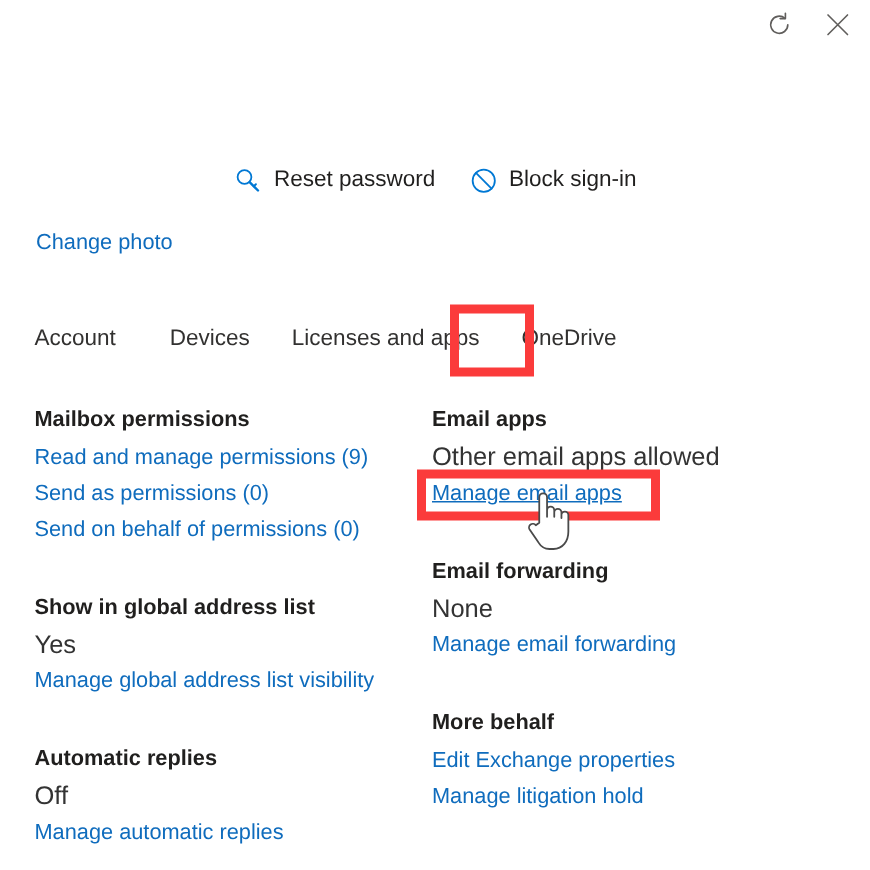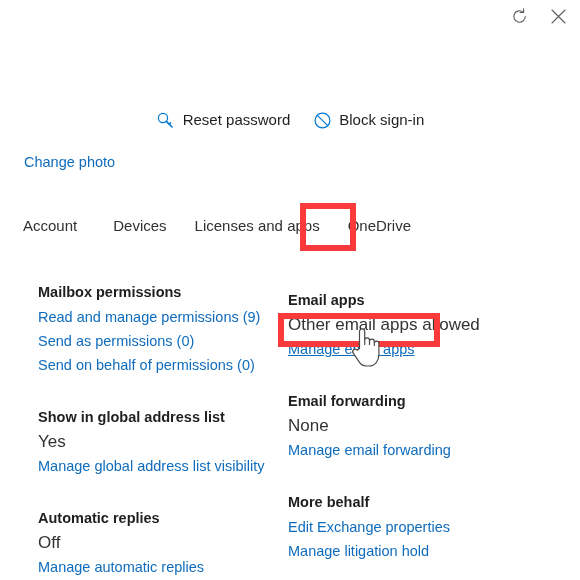--- a/index.html
+++ b/index.html
@@ -138,22 +138,22 @@
   .content {
     position: absolute;
     top: 268px;
     left: 0;
     width: 580px;
   }
   .col {
     position: absolute;
     top: 0;
   }
-  .col.left  { left: 38px; width: 260px; margin-top: 12px; }
-  .col.right { left: 288px; width: 270px; margin-top: 20px; }
+  .col.left  { left: 23px; width: 260px; }
+  .col.right { left: 288px; width: 270px; }
 
   .group { margin-bottom: 28px; }
   .group:last-child { margin-bottom: 0; }
 
   .group-title {
     font-size: 14.5px;
     font-weight: 600;
     color: #201f1e;
     line-height: 24px;
     margin-bottom: 1px;

